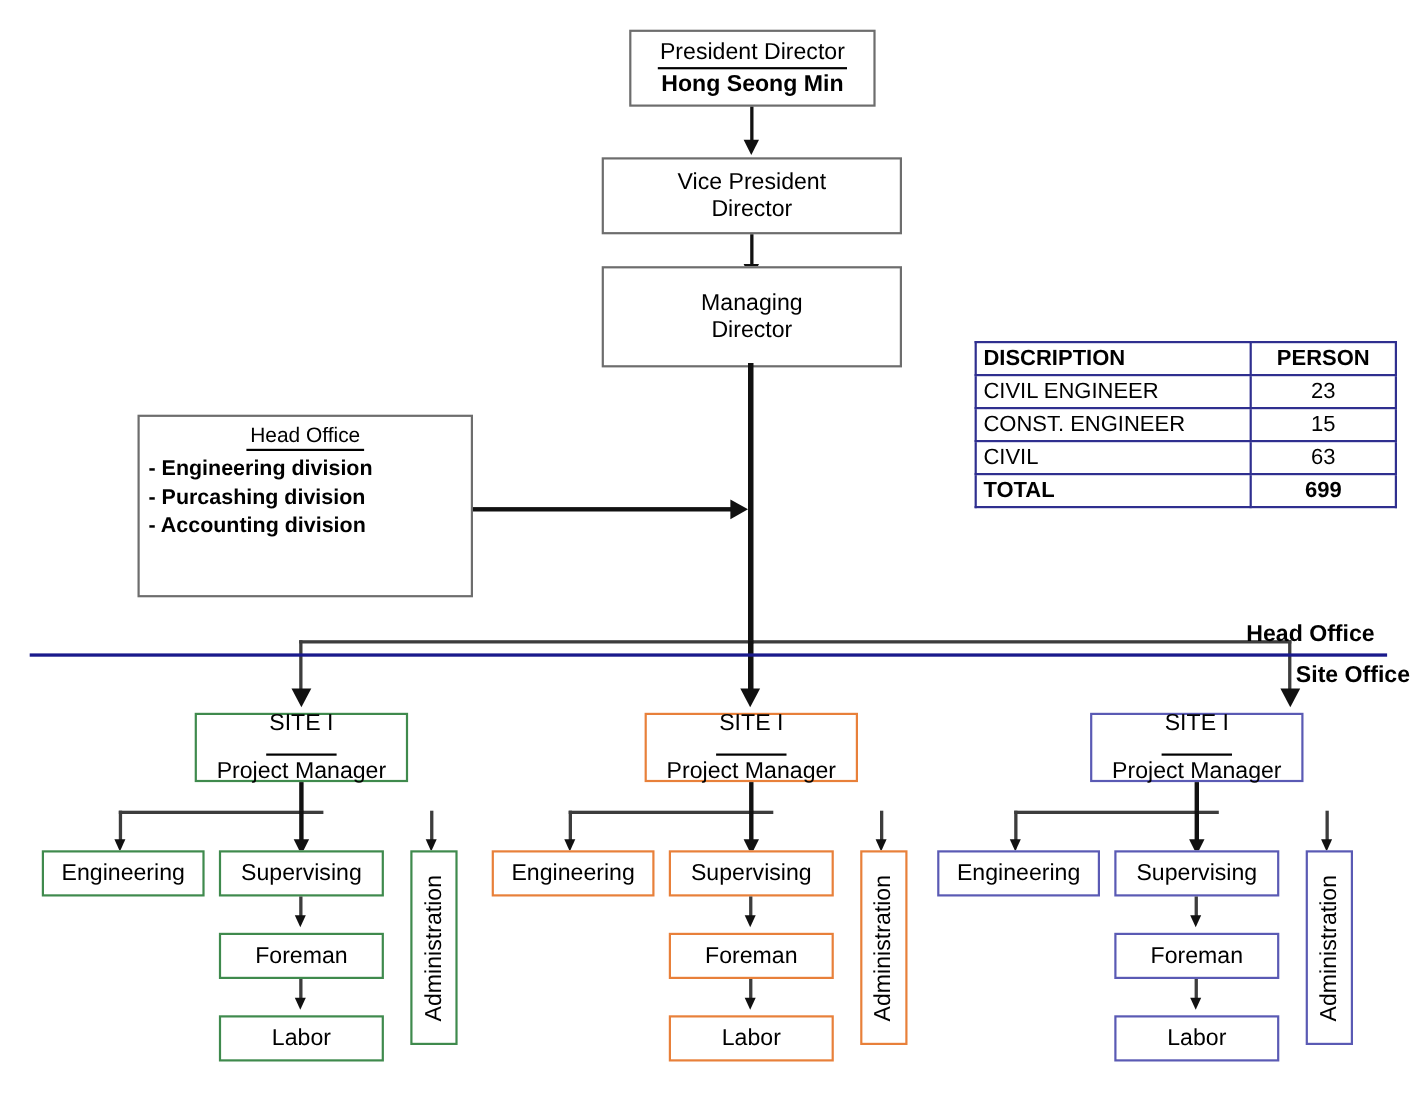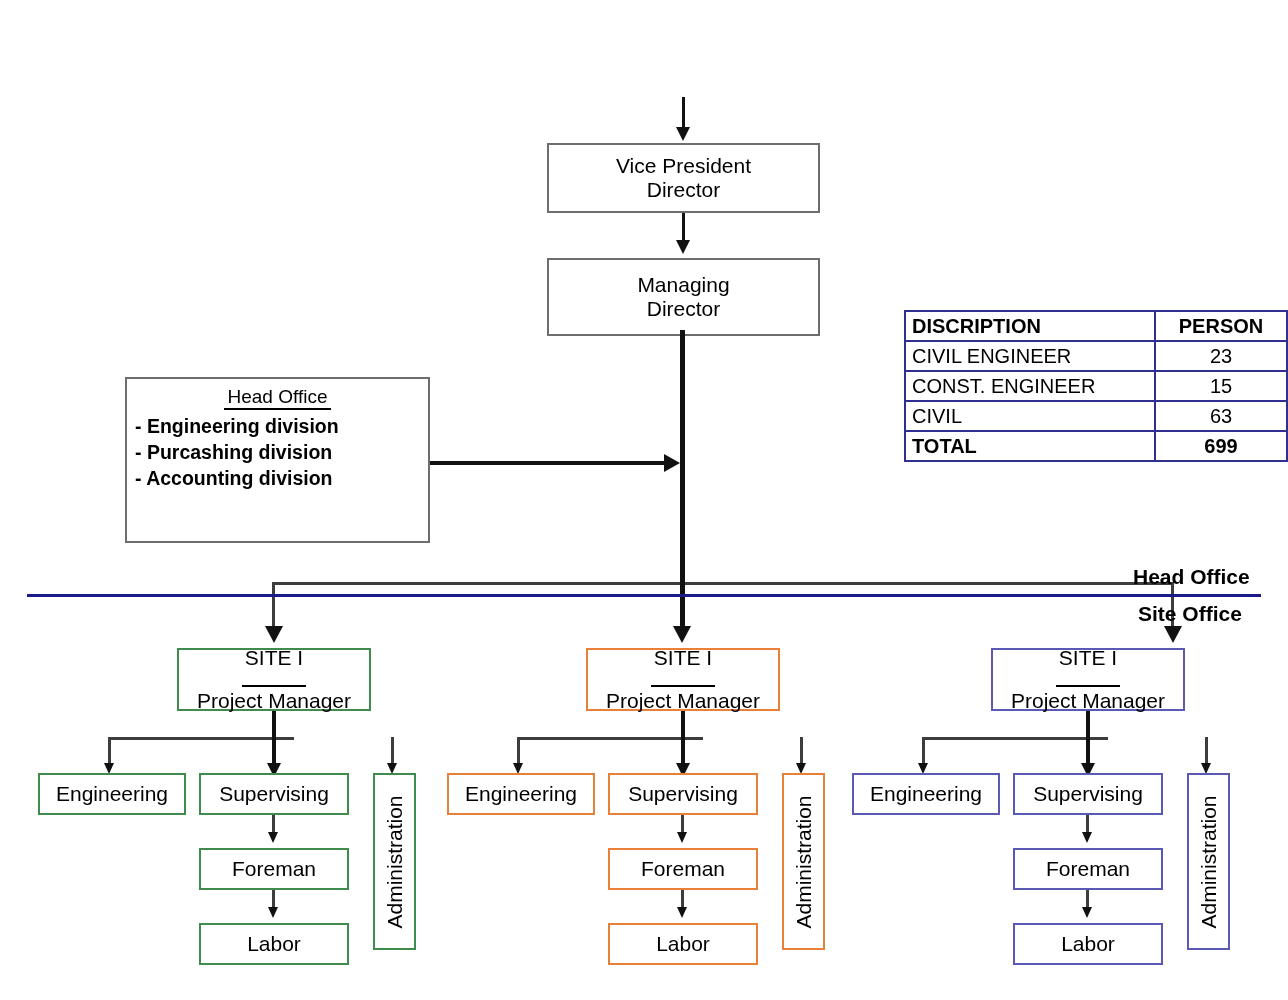--- a/index.html
+++ b/index.html
@@ -165,50 +165,54 @@
     transform:rotate(-90deg);
     white-space:nowrap;
     font-size:21px;
   }
 </style>
 </head>
 <body>
 
 <div id="stage">
 
+  <div class="box exec" style="left:572px;top:27px;width:224px;height:70px;">
+    <span class="l1 exec-title-ul">President Director</span>
+    <span class="l2 bold">Hong Seong Min</span>
+  </div>
 
   <div class="vline" style="left:682px;top:97px;width:3px;height:32px;"></div>
   <div class="arrow-down" style="left:676px;top:127px;"></div>
 
   <div class="box exec" style="left:547px;top:143px;width:273px;height:70px;">
     <span class="l1">Vice President</span>
     <span class="l2">Director</span>
   </div>
 
   <div class="vline" style="left:682px;top:213px;width:3px;height:29px;"></div>
   <div class="arrow-down" style="left:676px;top:240px;"></div>
 
-  <div class="box exec" style="left:547px;top:258px;width:273px;height:78px;">
+  <div class="box exec" style="left:547px;top:242px;width:273px;height:92px;">
     <span class="l1">Managing</span>
     <span class="l2">Director</span>
   </div>
 
   <div class="vline" style="left:680px;top:330px;width:5px;height:255px;"></div>
 
   <div class="box headoffice" style="left:125px;top:377px;width:305px;height:166px;">
     <span class="ho-title">Head Office</span>
     <span class="ho-item">- Engineering division</span>
     <span class="ho-item">- Purcashing division</span>
     <span class="ho-item">- Accounting division</span>
   </div>
 
   <div class="hline" style="left:430px;top:461px;width:236px;height:4px;"></div>
   <div class="arrow-right" style="left:664px;top:454px;"></div>
 
-  <table class="ptable" style="left:886px;top:310px;margin-left:18px;">
+  <table class="ptable" style="left:886px;top:310px;">
     <tbody>
         <tr class="head">
       <td class="desc">DISCRIPTION</td>
       <td class="num">PERSON</td>
     </tr>
     <tr>
       <td class="desc">CIVIL ENGINEER</td>
       <td class="num">23</td>
     </tr>
     <tr>
@@ -232,21 +236,21 @@
   <div class="arrow-down lg" style="left:265px;top:626px;"></div>
 
   <div class="vline" style="left:680px;top:582px;width:5px;height:48px;"></div>
   <div class="arrow-down lg" style="left:673px;top:626px;"></div>
 
   <div class="vline thin" style="left:1171px;top:582px;width:3px;height:48px;"></div>
   <div class="arrow-down lg" style="left:1164px;top:626px;"></div>
 
   <div class="divider" style="left:27px;top:594px;width:1234px;"></div>
   <div class="divlabel" style="left:1133px;top:565px;">Head Office</div>
-  <div class="divlabel" style="left:1138px;top:602px;">Site Office</div>
+  <div class="divlabel" style="left:1178px;top:602px;">Site Office</div>
 
   <div class="sitebox" style="left:177px;top:648px;width:194px;height:63px;border-color:#3f8a4d;">
     <span class="ul">SITE I</span>
     <span class="pm">Project Manager</span>
   </div>
 
   <div class="vline" style="left:272px;top:711px;width:4px;height:28px;"></div>
 
   <div class="hline thin" style="left:108px;top:737px;width:186px;height:3px;"></div>
 

